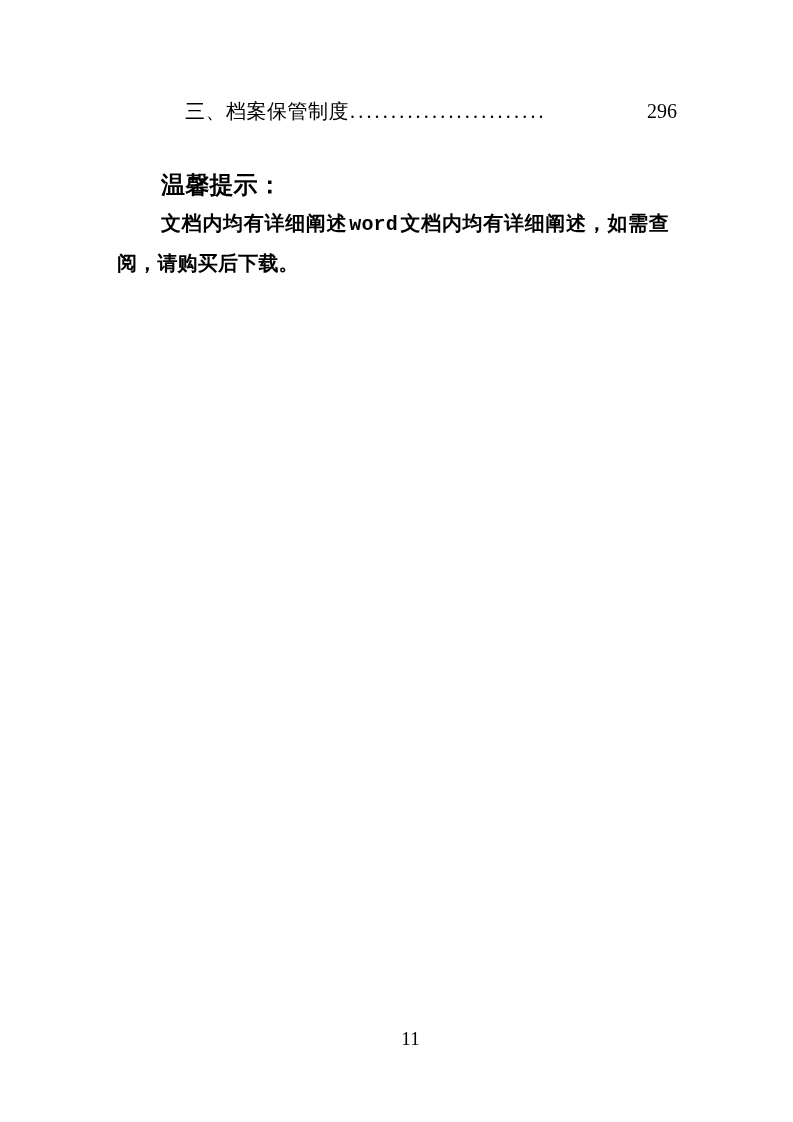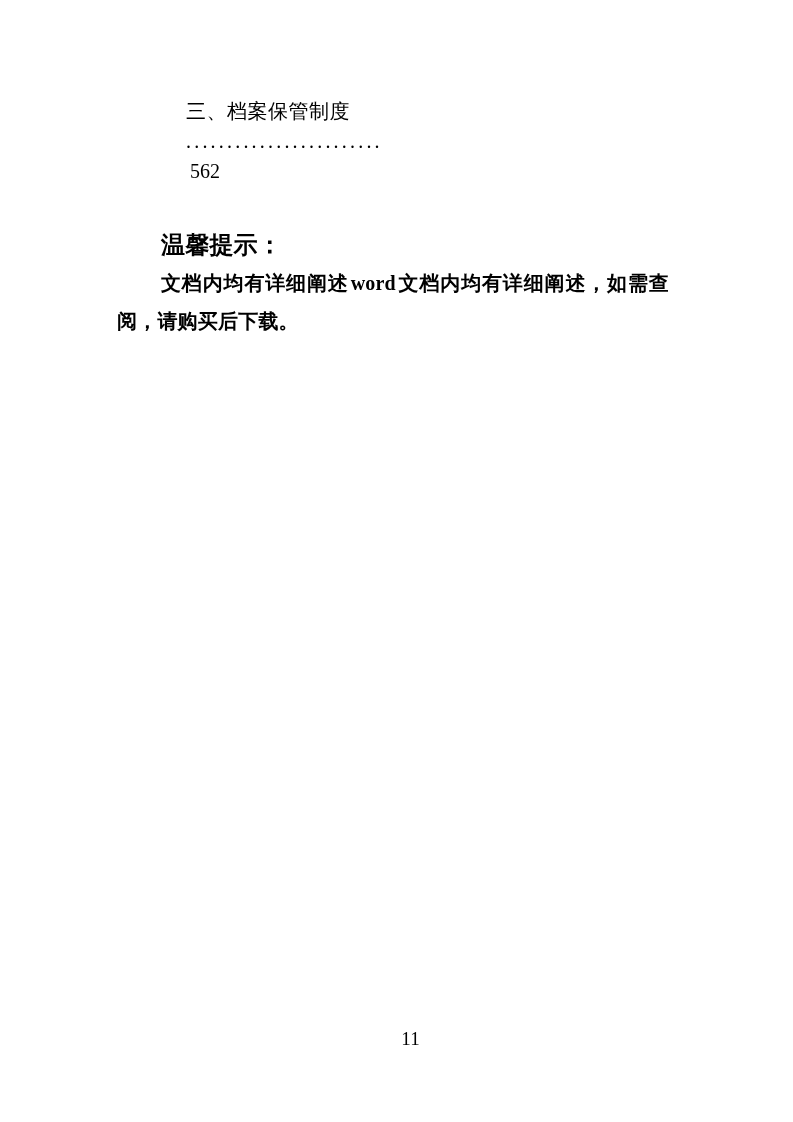--- a/index.html
+++ b/index.html
@@ -31,21 +31,20 @@
   }
 
   
   .toc-entry {
     display: flex;
     align-items: baseline;
     font-size: 20px;
     line-height: 30px;
     white-space: nowrap;
     padding-left: 68px;
-    flex-direction: column;
   }
   .toc-title {
     font-family: "Liberation Serif", serif;
     font-size: 20px;
     letter-spacing: 0.5px;
   }
   .toc-leader {
     flex: 1;
     overflow: hidden;
     font-size: 20px;
@@ -75,21 +74,21 @@
     font-size: 20px;
     font-weight: bold;
     line-height: 38px;
     text-indent: 44px;
     font-family: "Liberation Sans", sans-serif;
     letter-spacing: 0.2px;
     text-align: justify;
     width: 552px;
   }
   .note-body .latin {
-    font-family: Liberation Serif, serif;
+    font-family: Liberation Mono, monospace;
     font-weight: bold;
     padding: 0 2px;
     margin-top: 20px;
   }
 
   .page-number {
     position: absolute;
     left: 0;
     right: 0;
     top: 1028px;
@@ -101,21 +100,21 @@
 </style>
 </head>
 <body>
 
 <div class="page">
   <div class="content">
 
     <div class="toc-entry">
       <span class="toc-title">三、档案保管制度</span>
       <span class="toc-leader">........................</span>
-      <span class="toc-page">562</span>
+      <span class="toc-page">296</span>
     </div>
 
     <div class="note">
       <div class="note-heading">温馨提示：</div>
       <div class="note-body"><span>文档内均有详细阐述</span><span class="latin">word</span><span>文档内均有详细阐述，如需查阅，请购买后下载。</span></div>
     </div>
 
   </div>
 
   <div class="page-number">11</div>

